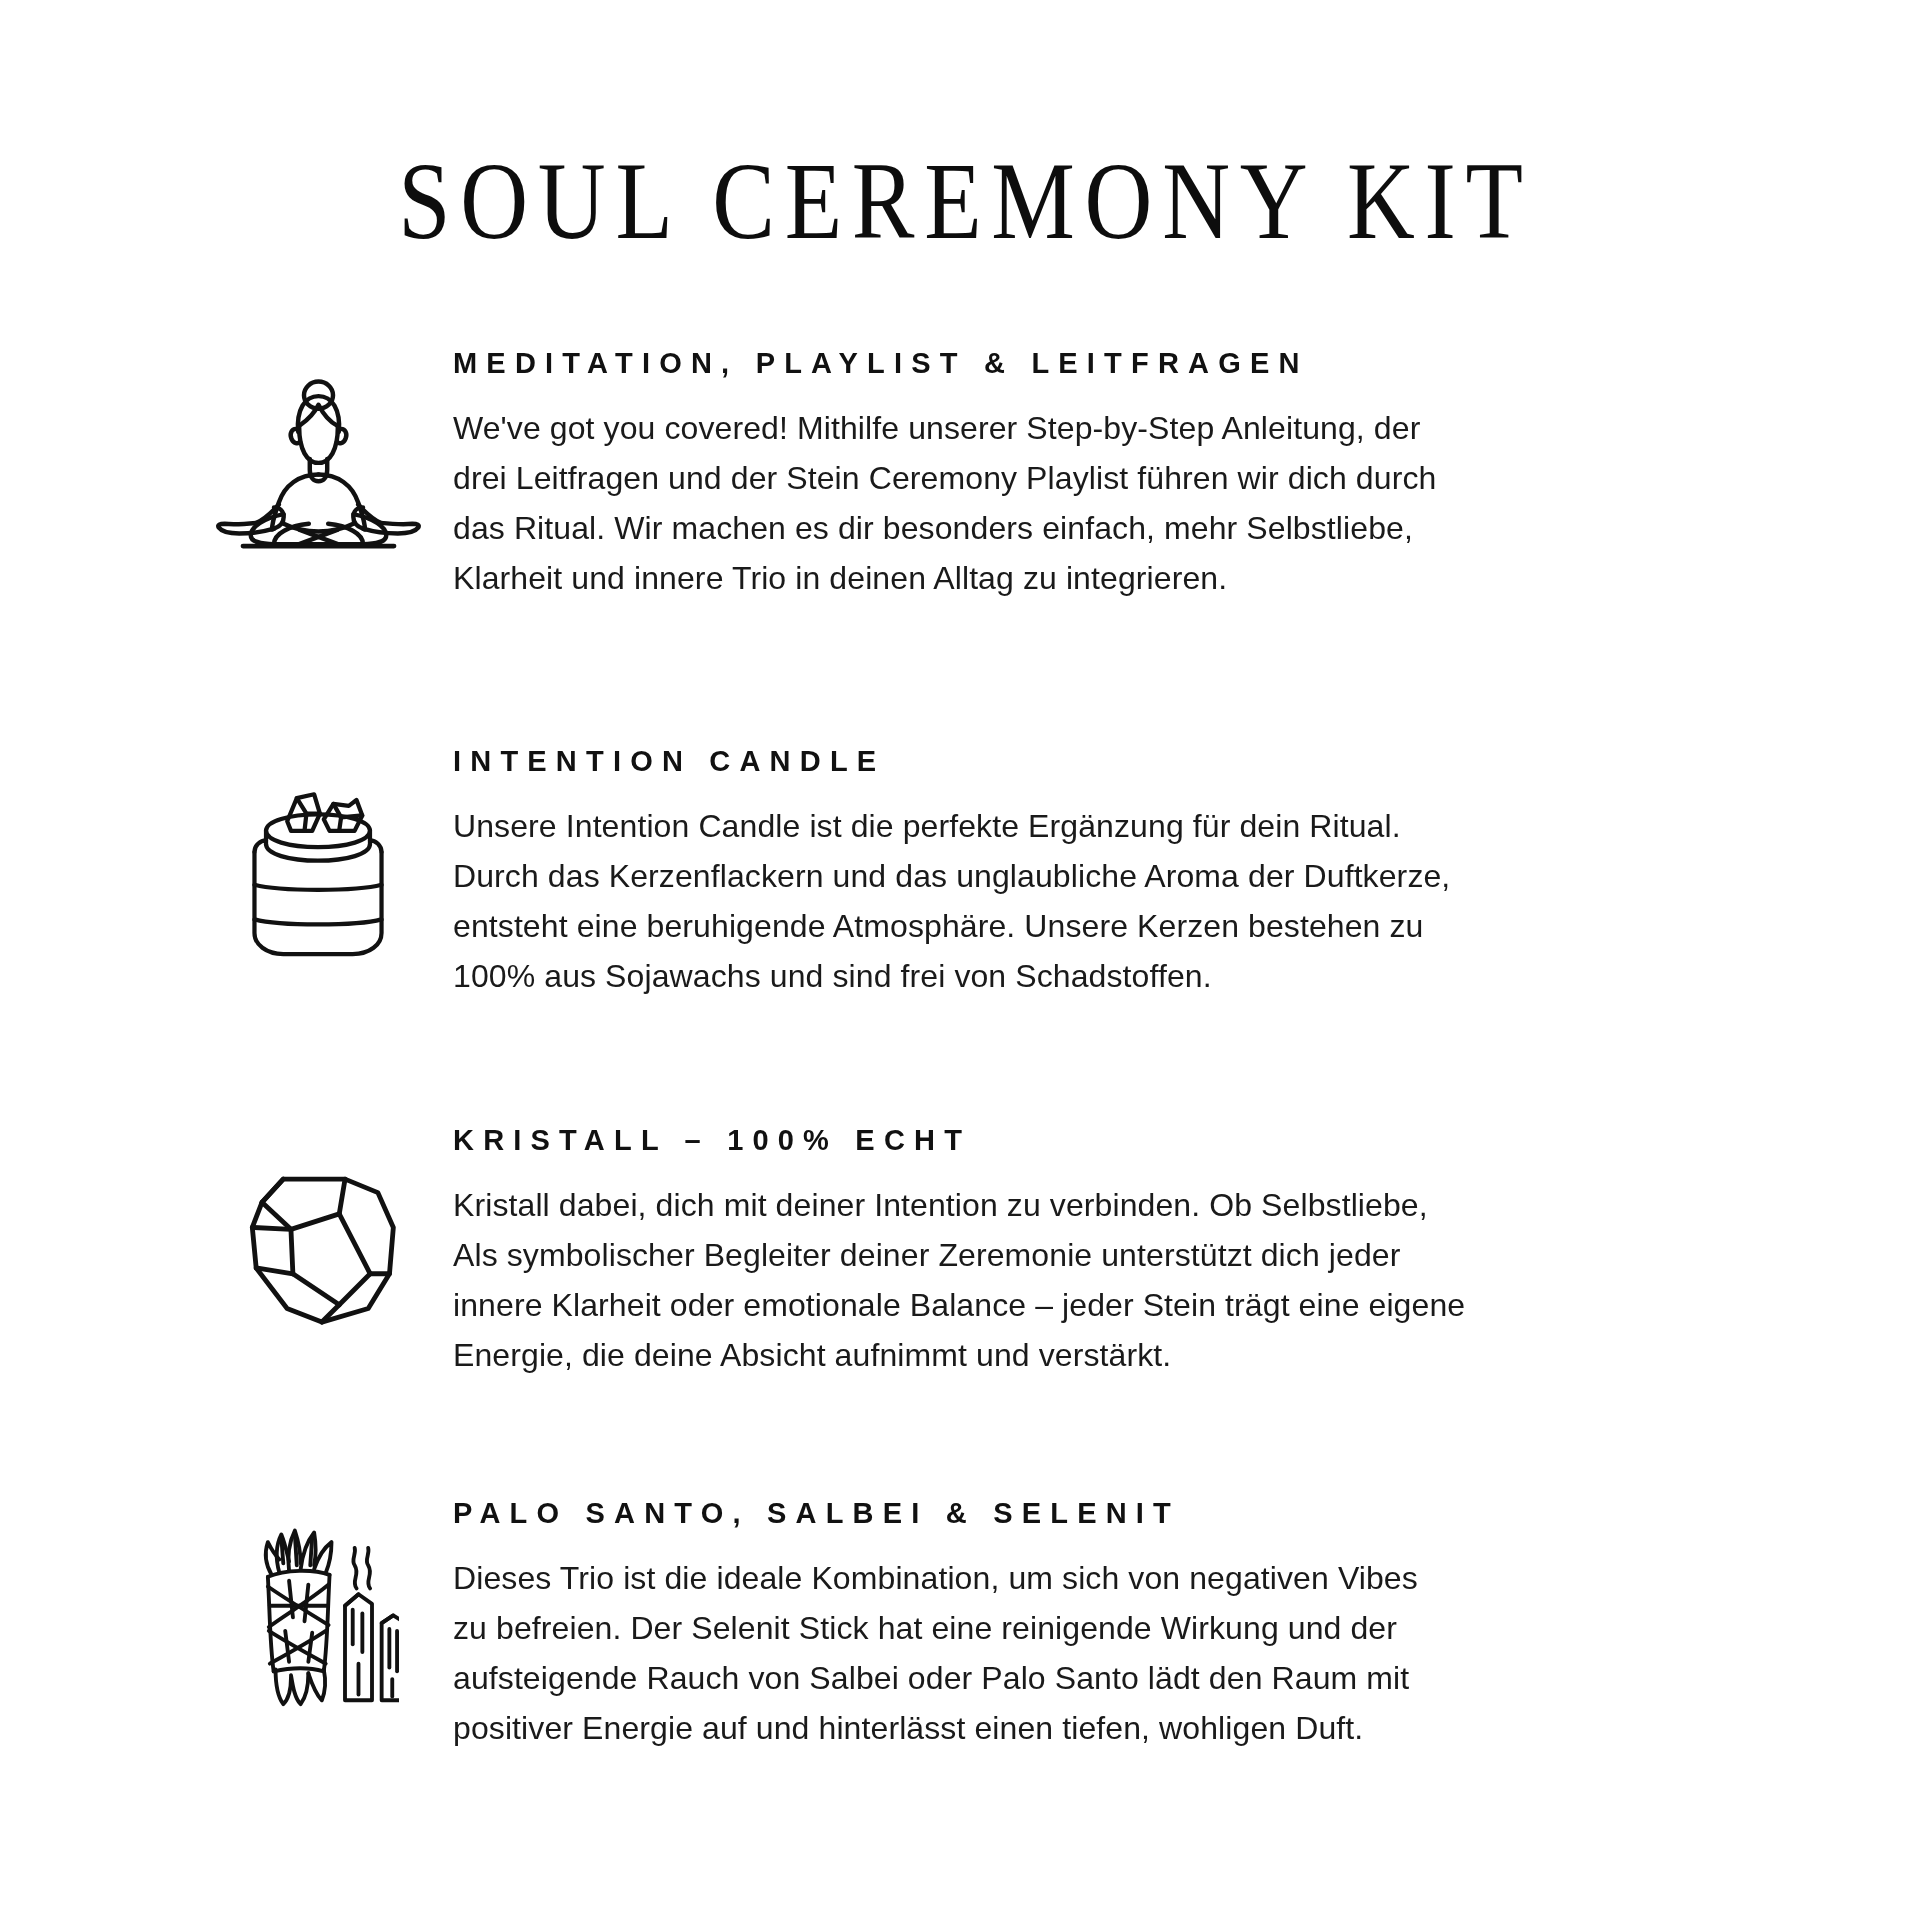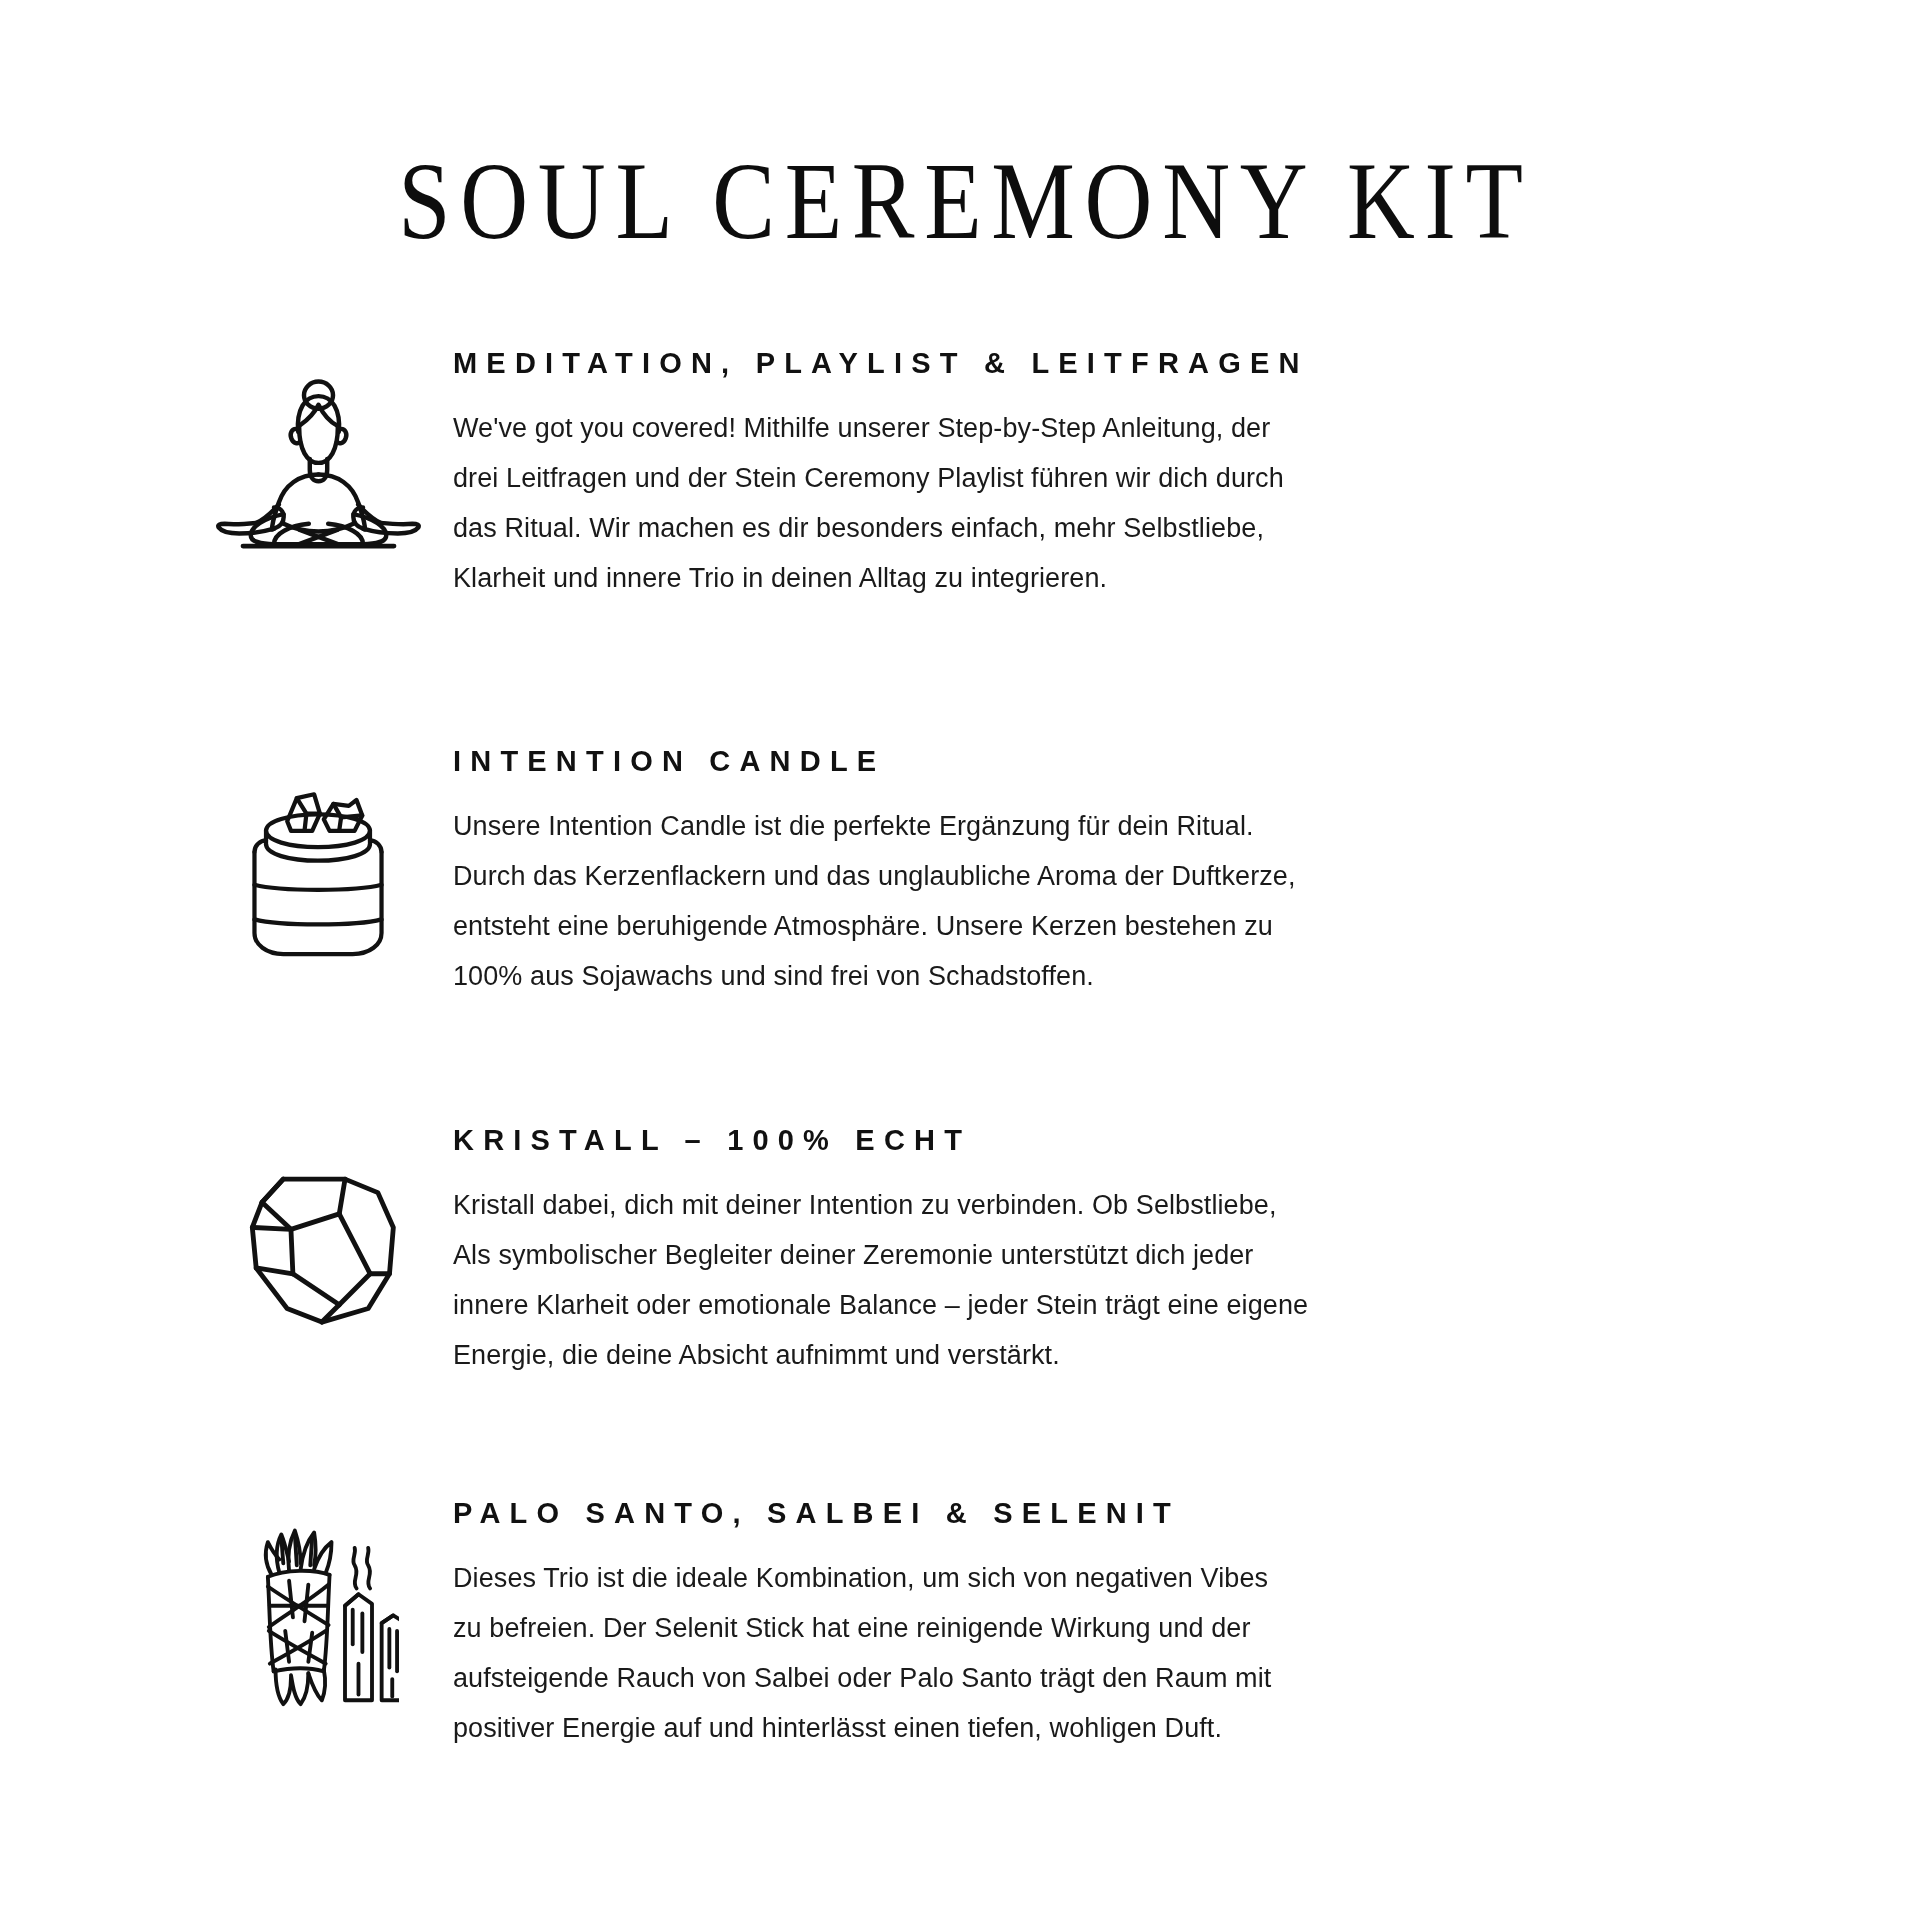--- a/index.html
+++ b/index.html
@@ -75,21 +75,21 @@
     font-size: 29px;
     letter-spacing: 9.2px;
     color: #111111;
     margin: 0 0 23px 0;
     white-space: nowrap;
     line-height: 1.1;
   }
   .sec-body {
     font-family: "Liberation Sans", sans-serif;
     font-weight: 400;
-    font-size: 27px;
+    font-size: 32px;
     line-height: 50px;
     letter-spacing: 0.1px;
     color: #1a1a1a;
     margin: 0;
     max-width: 1217px;
   }
   .sec-body .ln {
     display: block;
     white-space: nowrap;
   }
@@ -291,21 +291,21 @@
             <path d="M166 118 L166 160"></path>
             <path d="M161 168 L161 186"></path>
           </svg>
         </span>
       </div>
       <div class="text-col">
         <div class="sec-heading">PALO SANTO, SALBEI &amp; SELENIT</div>
         <div class="sec-body">
           <span class="ln">Dieses Trio ist die ideale Kombination, um sich von negativen Vibes</span>
           <span class="ln">zu befreien. Der Selenit Stick hat eine reinigende Wirkung und der</span>
-          <span class="ln">aufsteigende Rauch von Salbei oder Palo Santo trägt den Raum mit</span>
+          <span class="ln">aufsteigende Rauch von Salbei oder Palo Santo lädt den Raum mit</span>
           <span class="ln">positiver Energie auf und hinterlässt einen tiefen, wohligen Duft.</span>
         </div>
       </div>
     </div>
 
   </div>
 </div>
 
 
 </body></html>

